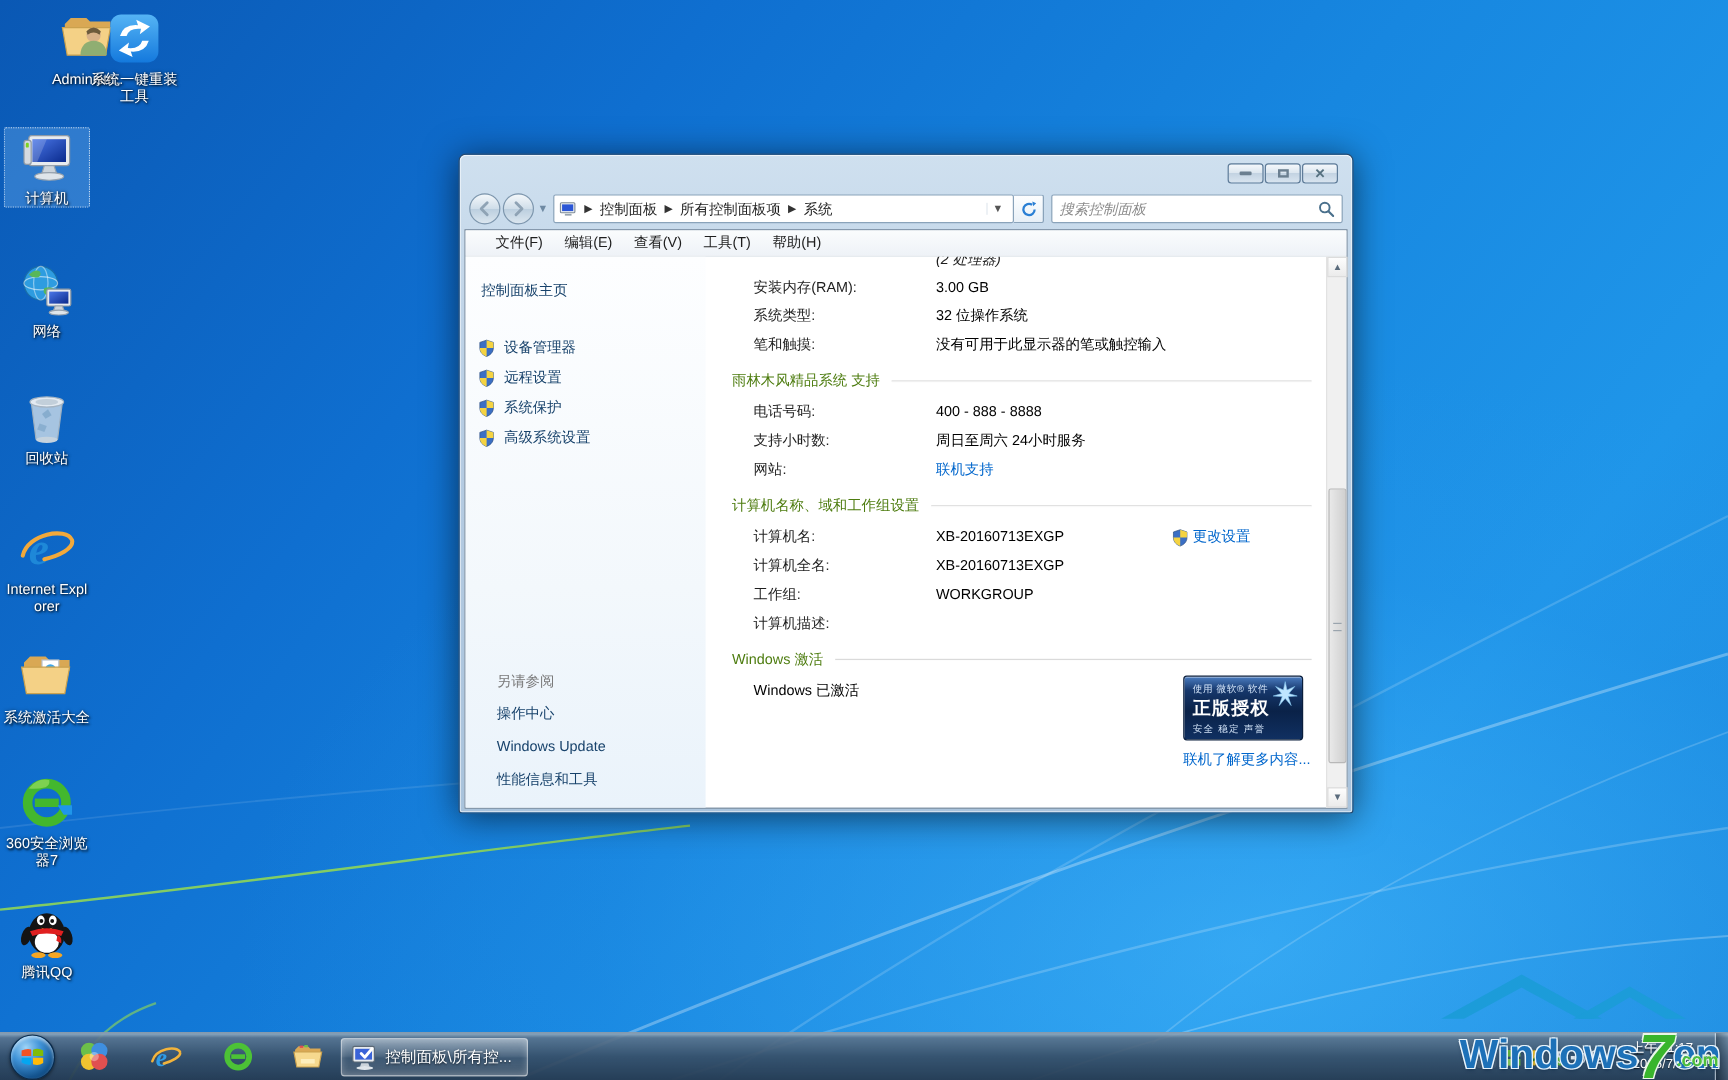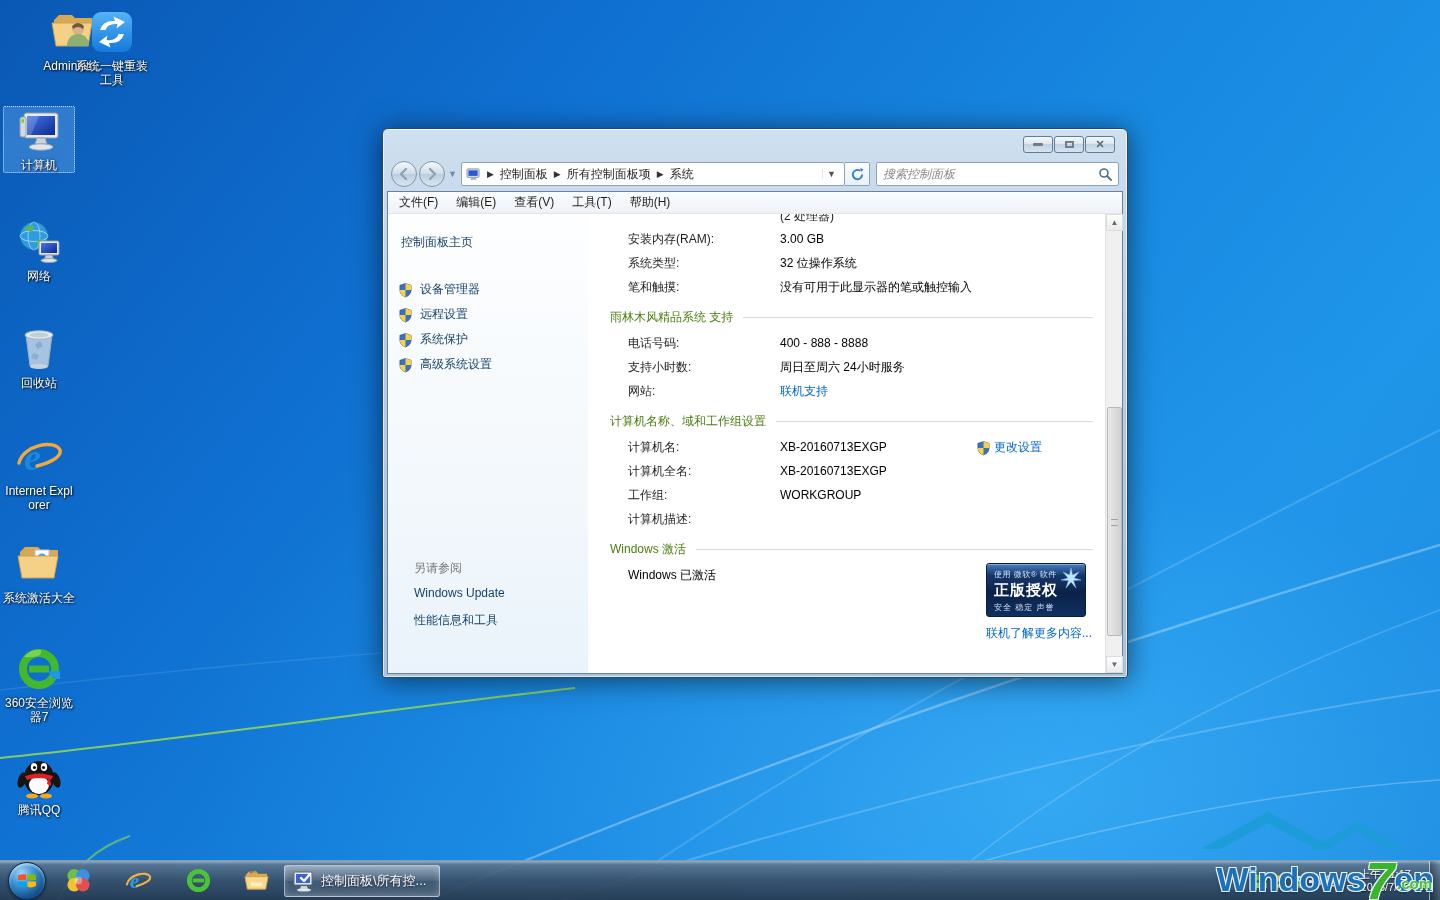--- a/index.html
+++ b/index.html
@@ -49,39 +49,39 @@
   .refresh { width:25px; height:24px; border:1px solid #8aa3ba; border-left:none; border-radius:0 2px 2px 0;
     background:linear-gradient(180deg,#fdfeff,#e8f0f7); display:flex; align-items:center; justify-content:center; margin-right:6px; }
   .searchbox { width:243px; height:24px; background:#fff; border:1px solid #8aa3ba; border-radius:2px;
     display:flex; align-items:center; padding:0 6px; }
   .searchbox input { flex:1; border:none; outline:none; font-size:12px; font-style:italic; color:#888;
     font-family:"Liberation Sans",sans-serif; background:transparent; }
   .searchbox input::placeholder { color:#8a8a8a; font-style:italic; }
 
   .winclient { height:483px; background:#fff; border:1px solid #6b8299; display:flex; flex-direction:column; }
   .menubar { height:22px; background:linear-gradient(180deg,#fafcfd,#eef2f7); border-bottom:1px solid #e0e6ec;
-    display:flex; align-items:center; font-size:12px; color:#1e1e1e; padding-left:2px; }
+    display:flex; align-items:center; font-size:12px; color:#1e1e1e; padding-left:16px; }
   .menubar .mi { padding:2px 9px; }
   .winbody { flex:1; display:flex; min-height:0; }
 
   .sidepane { width:200px; background:linear-gradient(180deg,#fdfeff 0%,#f3f8fc 60%,#eaf3fb 100%); position:relative;
     font-size:12px; padding-top:20px; flex-shrink:0; }
   .sidepane .home { color:#17426b; margin:0 0 0 13px; display:block; }
   .tasklist { margin-top:22px; }
   .task { display:flex; align-items:flex-end; height:25px; padding-left:10px; color:#17426b; }
   .task svg { width:15px; height:16px; margin-right:7px; flex-shrink:0; }
   .seealso { position:absolute; left:0; top:346px; width:100%; }
   .seealso .hdr { color:#7a7a7a; padding:0 0 9px 26px; }
   .seealso .lnk { display:block; color:#17426b; padding:0 0 12px 26px; }
 
   .mainpane { flex:1; position:relative; overflow:hidden; font-size:12px; color:#1e1e1e; }
   .row { display:flex; align-items:center; height:24px; padding-left:40px; }
   .row .lbl { width:152px; flex-shrink:0; color:#1e1e1e; }
   .row .val { color:#000; }
-  .cliprow { height:13px; overflow:hidden; }
+  .cliprow { height:13px; overflow:hidden;font-style:italic; }
   .cliprow .val { display:block; margin:-6px 0 0 192px; }
   .sechdr { display:flex; align-items:center; margin:10px 12px 5px 22px; }
   .sechdr .t { white-space:nowrap; color:#4d7c0f; }
   .sechdr .ln { flex:1; height:2px; border-top:1px solid #dadada; border-bottom:1px solid #fdfdfd; margin-left:10px; }
   a.blue, .blue { color:#0066cc; text-decoration:none; cursor:pointer; }
   .chgset { position:absolute; left:388px; top:4px; display:flex; align-items:center; }
   .chgset svg { width:15px; height:16px; margin-right:3px; }
   .activation { position:relative; }
   .genuine { position:absolute; left:398px; top:0px; width:100px; height:54px; border-radius:3px;
     border:1px solid #0a1e3c;
@@ -210,21 +210,21 @@
       <path d="M9 11 q5-5 9-3 q2 3-1 5 q-5 1-8-2 z" fill="#58b75a"></path>
       <path d="M22 22 q6-2 9 2 q-2 5-7 4 q-4-2-2-6 z" fill="#58b75a"></path>
       <rect x="24" y="23" width="20" height="14" rx="1.5" fill="#e7ebef" stroke="#8e99a5"></rect>
       <rect x="26" y="25" width="16" height="10" fill="url(#scr)"></rect>
       <path d="M31 37 h6 l1.5 4 h-9 z" fill="#ccd4db" stroke="#98a3ae"></path>
       <ellipse cx="34" cy="42.5" rx="8" ry="2" fill="#dfe5ea" stroke="#98a3ae"></ellipse>
     </svg>
     <span class="lbl">网络</span>
   </div>
 
-  <div class="dicon" style="left:3px; top:325px;">
+  <div class="dicon" style="left:3px; top:325px;font-family:Liberation Mono, monospace;">
     <svg class="ic" viewBox="0 0 48 48">
       <path d="M11 10 L15 41 Q24 45 33 41 L37 10" fill="rgba(205,220,232,.8)" stroke="#9fb0bf"></path>
       <ellipse cx="24" cy="41.5" rx="9" ry="2.6" fill="#c6d3de"></ellipse>
       <path d="M20 20 l5-4 3 5 -5 3 z" fill="#7fa7c9" opacity=".8"></path>
       <path d="M18 28 l6 2 -2 5 -6-2 z" fill="#7fa7c9" opacity=".7"></path>
       <ellipse cx="24" cy="10" rx="14" ry="4.2" fill="#e3eaf1" stroke="#a5b4c2"></ellipse>
       <ellipse cx="24" cy="10" rx="9.5" ry="2.6" fill="#c2cfda"></ellipse>
     </svg>
     <span class="lbl">回收站</span>
   </div>
@@ -377,20 +377,21 @@
               <svg viewBox="0 0 16 16">
                 <path d="M8 1 L14 3 V8 C14 12 11 14.5 8 15.5 C5 14.5 2 12 2 8 V3 Z" fill="#3b6fc4" stroke="#27497e" stroke-width=".6"></path>
                 <path d="M8 1 L14 3 V8 H8 Z" fill="#f5d341"></path>
                 <path d="M2 8 H8 V15.5 C5 14.5 2 12 2 8 Z" fill="#f5d341"></path>
               </svg>
               <span>高级系统设置</span>
             </div>
           </div>
           <div class="seealso">
             <div class="hdr">另请参阅</div>
+            <a class="lnk">操作中心</a>
             <a class="lnk">Windows Update</a>
             <a class="lnk">性能信息和工具</a>
           </div>
         </div>
 
         <div class="mainpane">
           <div class="cliprow">
               <span class="val">(2 处理器)</span>
             </div>
 

